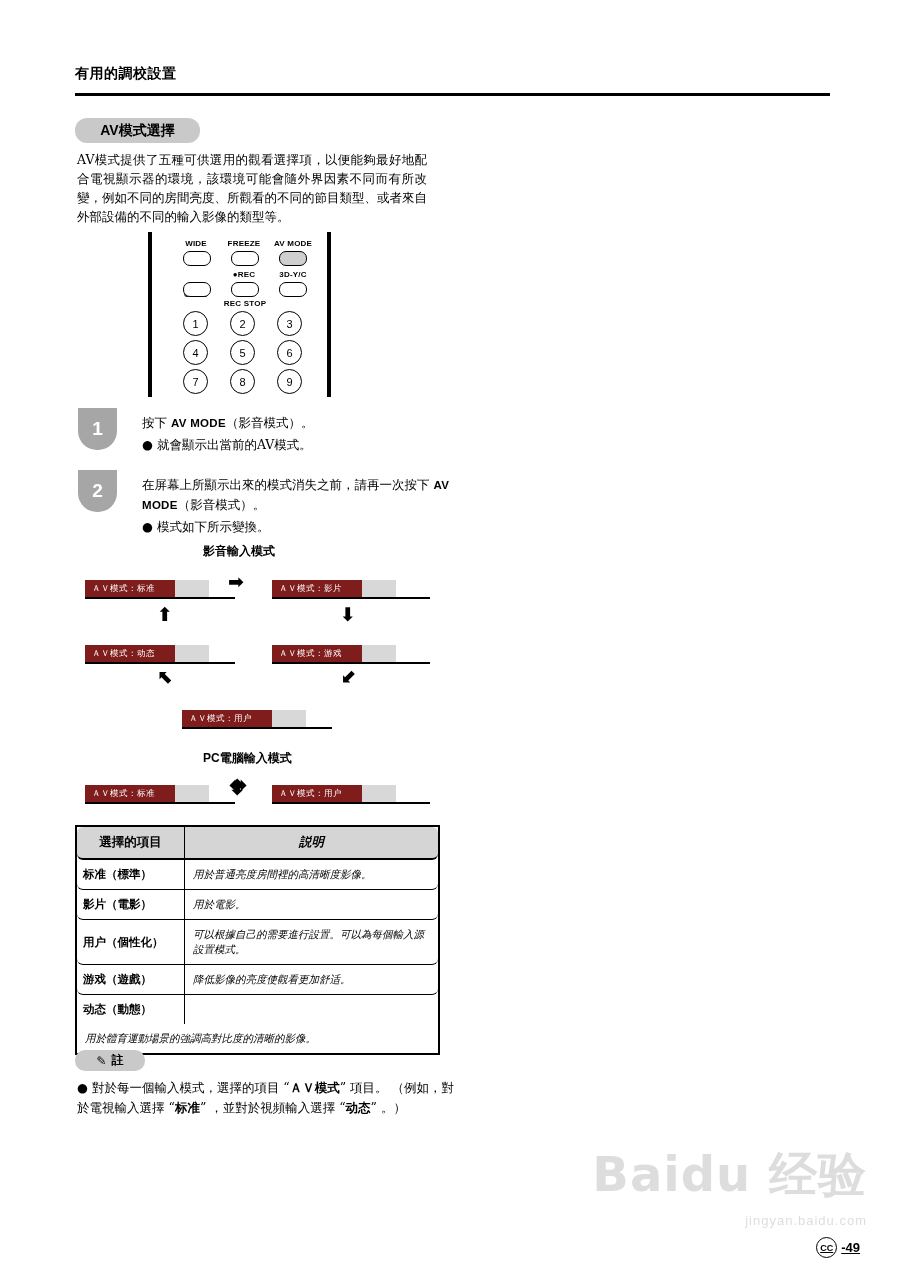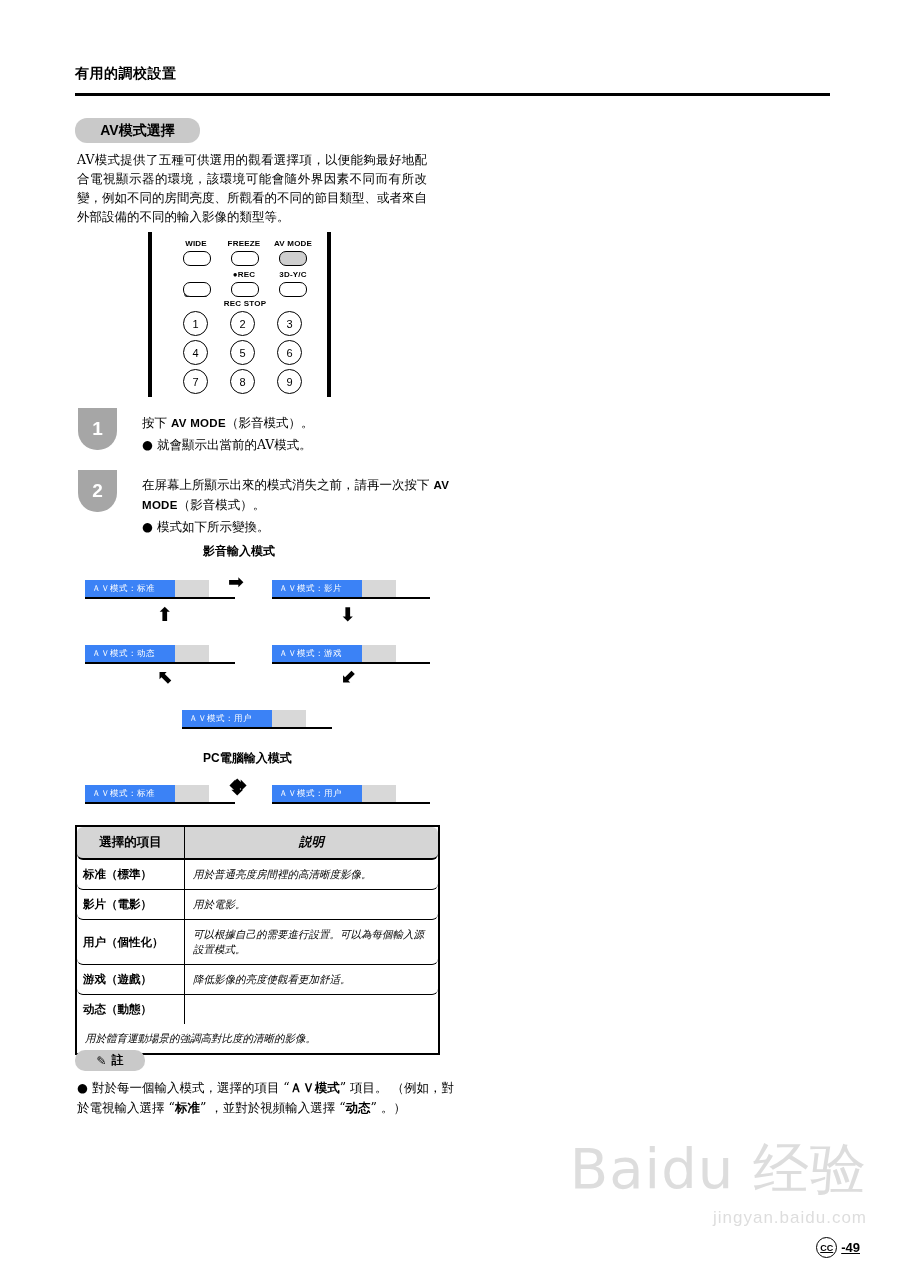--- a/index.html
+++ b/index.html
@@ -31,21 +31,21 @@
 
   
   .step-badge{position:absolute;width:39px;height:42px;background:#a6a6a6;color:#fff;border-radius:0 0 19px 19px;
               display:flex;align-items:center;justify-content:center;font-size:19px;font-weight:bold;}
   .step-text{position:absolute;font-family:"DejaVu Serif","Liberation Serif",serif;font-size:12.5px;line-height:19px;}
   .kbd{font-family:"Liberation Sans",sans-serif;font-weight:bold;font-size:11.5px;letter-spacing:.3px;}
   .bullet{display:block;margin-top:2px;}
 
   
   .flow-title{position:absolute;font-size:12px;font-weight:bold;text-align:right;}
-  .osd{position:absolute;height:17px;background:#3b82f6;}
+  .osd{position:absolute;height:17px;background:#7f1d1d;}
   .osd .bar{position:absolute;right:0;top:0;height:17px;width:34px;background:#d8d8d8;}
   .osd .txt{position:absolute;left:7px;top:3px;font-size:8.5px;color:#fff;letter-spacing:.5px;}
   .osd-line{position:absolute;height:2px;background:#000;}
   .arrow{position:absolute;font-size:19px;line-height:19px;font-weight:bold;}
 
   
   .tbl{position:absolute;left:75px;top:825px;width:365px;border:2px solid #000;box-sizing:border-box;}
   .tbl-row{display:flex;border-bottom:1px solid #000;border-radius:6px;}
   .tbl-row:last-child{border-bottom:none;flex-direction:column;}
   .tbl-head{background:#d5d5d5;border-bottom:2px solid #000;}
@@ -57,22 +57,22 @@
 
   
   .note-badge{position:absolute;left:75px;top:1050px;width:70px;height:21px;background:#c9c9c9;border-radius:10px;
               display:flex;align-items:center;justify-content:center;gap:5px;font-size:12px;font-weight:bold;}
   .note-body{position:absolute;left:77px;top:1078px;width:380px;font-family:"DejaVu Serif","Liberation Serif",serif;
              font-size:12.5px;line-height:20px;}
   .bold-inline{font-family:"Liberation Sans",sans-serif;font-weight:bold;}
 
   
   .wm{position:absolute;right:38px;bottom:52px;text-align:right;opacity:.33;pointer-events:none;}
-  .wm-main{font-size:56px;font-weight:normal;color:#9a9a9a;letter-spacing:1px;font-family:"DejaVu Sans",sans-serif;}
-  .wm-sub{font-size:17px;color:#9a9a9a;margin-top:0;letter-spacing:1px;}
+  .wm-main{font-size:48px;font-weight:bold;color:#9a9a9a;letter-spacing:1px;font-family:"DejaVu Sans",sans-serif;}
+  .wm-sub{font-size:13px;color:#9a9a9a;margin-top:6px;letter-spacing:1px;}
 
   
   .footer{position:absolute;right:45px;bottom:22px;display:flex;align-items:center;gap:4px;font-size:13px;font-weight:bold;text-decoration:underline;}
   .cc{display:inline-flex;align-items:center;justify-content:center;width:19px;height:19px;border:1.5px solid #000;
       border-radius:50%;font-size:9px;font-weight:bold;}
 </style>
 </head>
 <body>
 
 <div class="page">

